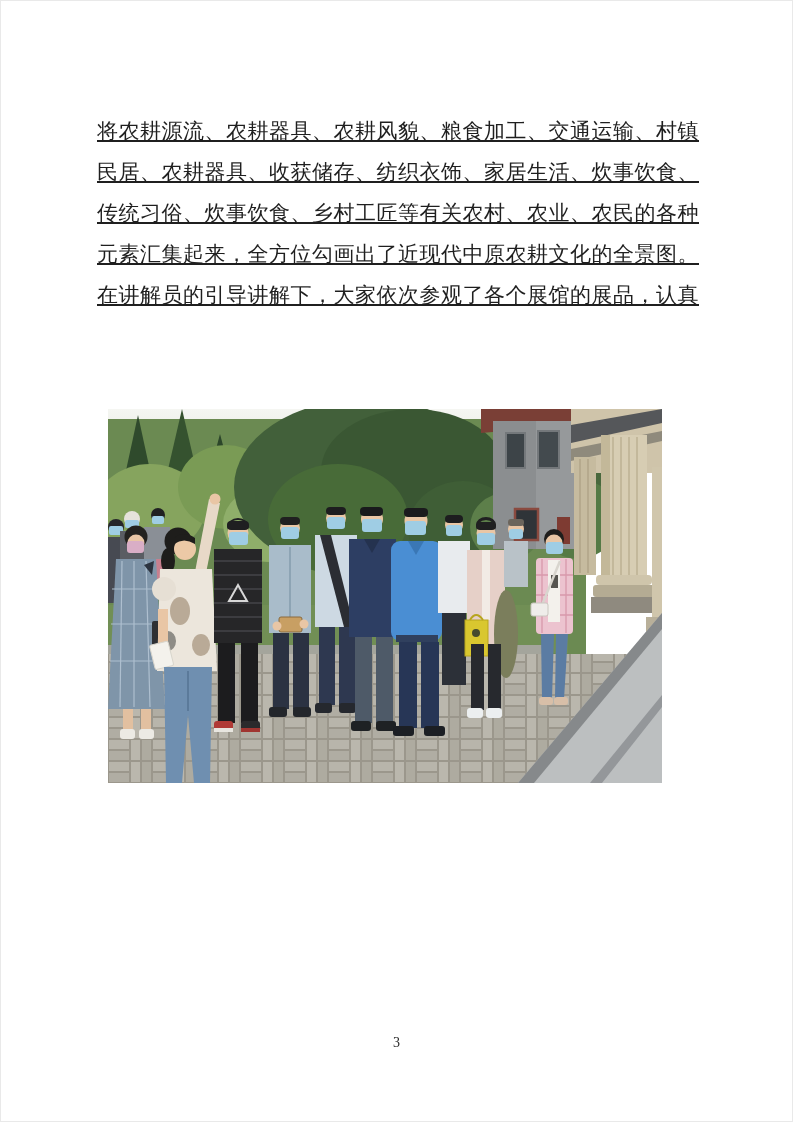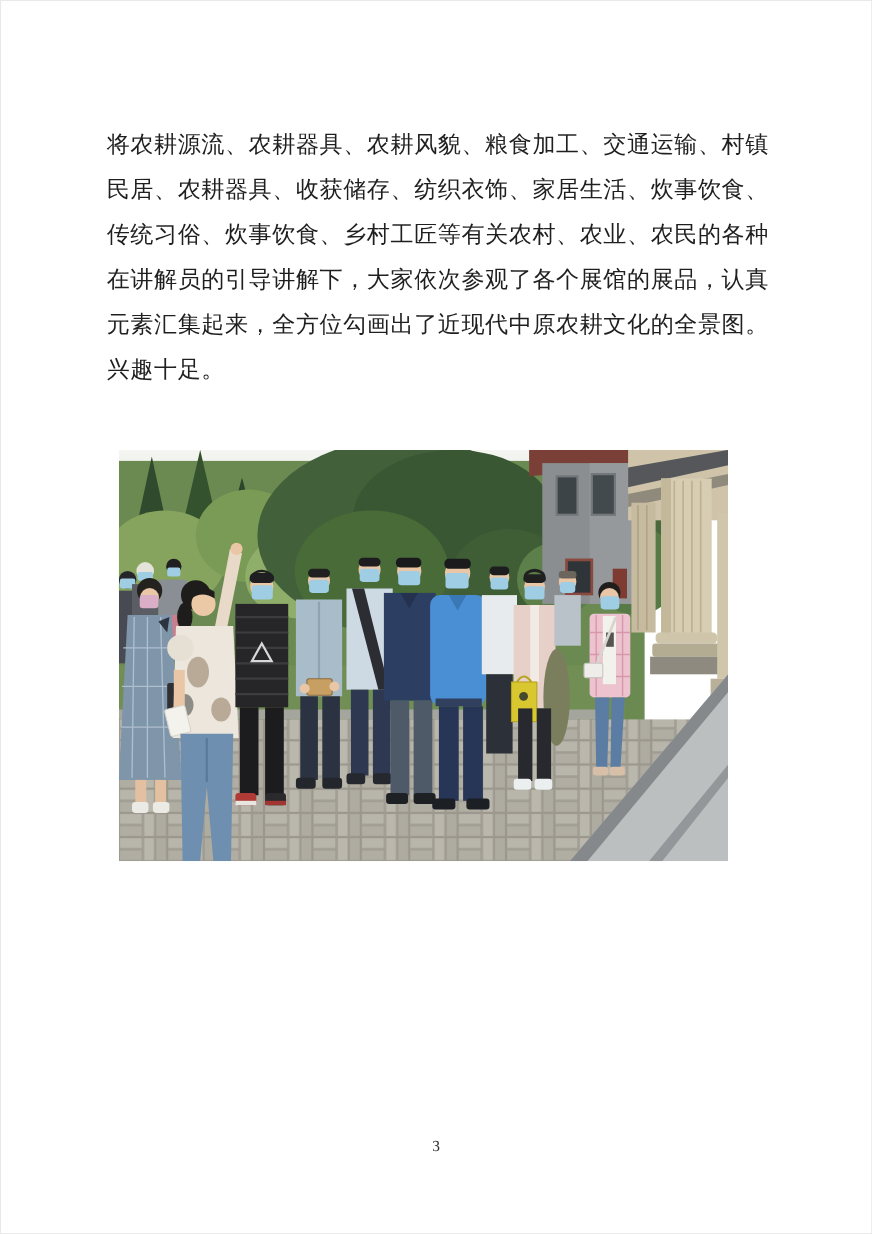--- a/index.html
+++ b/index.html
@@ -26,20 +26,21 @@
     margin: 0;
     height: 41px;
     line-height: 41px;
     font-size: 21px;
     color: #1f1f1f;
     letter-spacing: 0.5px;
   }
   .text-line.justify {
     text-align: justify;
     text-align-last: justify;
+    text-decoration: underline;
   }
   .photo-figure {
     position: absolute;
     left: 107px; top: 408px;
     width: 554px; height: 374px;
     margin: 0;
     overflow: hidden;
   }
   .photo-figure svg { display: block; }
   .page-number {
@@ -54,23 +55,22 @@
 </style>
 </head>
 <body>
 
 <div class="page">
 
   <div class="text-block">
     <p class="text-line justify">将农耕源流、农耕器具、农耕风貌、粮食加工、交通运输、村镇</p>
     <p class="text-line justify">民居、农耕器具、收获储存、纺织衣饰、家居生活、炊事饮食、</p>
     <p class="text-line justify">传统习俗、炊事饮食、乡村工匠等有关农村、农业、农民的各种</p>
+    <p class="text-line justify">元素汇集起来，全方位勾画出了近现代中原农耕文化的全景图。</p>
     <p class="text-line justify">在讲解员的引导讲解下，大家依次参观了各个展馆的展品，认真</p>
-    <p class="text-line justify">元素汇集起来，全方位勾画出了近现代中原农耕文化的全景图。</p>
-    <p class="text-line">兴趣十足。</p>
   </div>
 
   <figure class="photo-figure" role="img" aria-label="戴口罩的参观人员在讲解员引导下于展馆庭院内参观，背景为绿树、灰色小楼和石柱建筑">
     <svg width="554" height="374" viewBox="0 0 554 374" preserveAspectRatio="none">
       <defs>
         <pattern id="brick" width="44" height="22" patternUnits="userSpaceOnUse">
           <rect x="0" y="0" width="44" height="22" fill="#b4b1a7"></rect>
           <rect x="0.5" y="0.5" width="21" height="10" fill="#b8b5ab" stroke="#9b978c" stroke-width="1"></rect>
           <rect x="0.5" y="11.5" width="21" height="10" fill="#b0ada3" stroke="#9b978c" stroke-width="1"></rect>
           <rect x="22.5" y="0.5" width="10" height="21" fill="#bab7ad" stroke="#9b978c" stroke-width="1"></rect>

